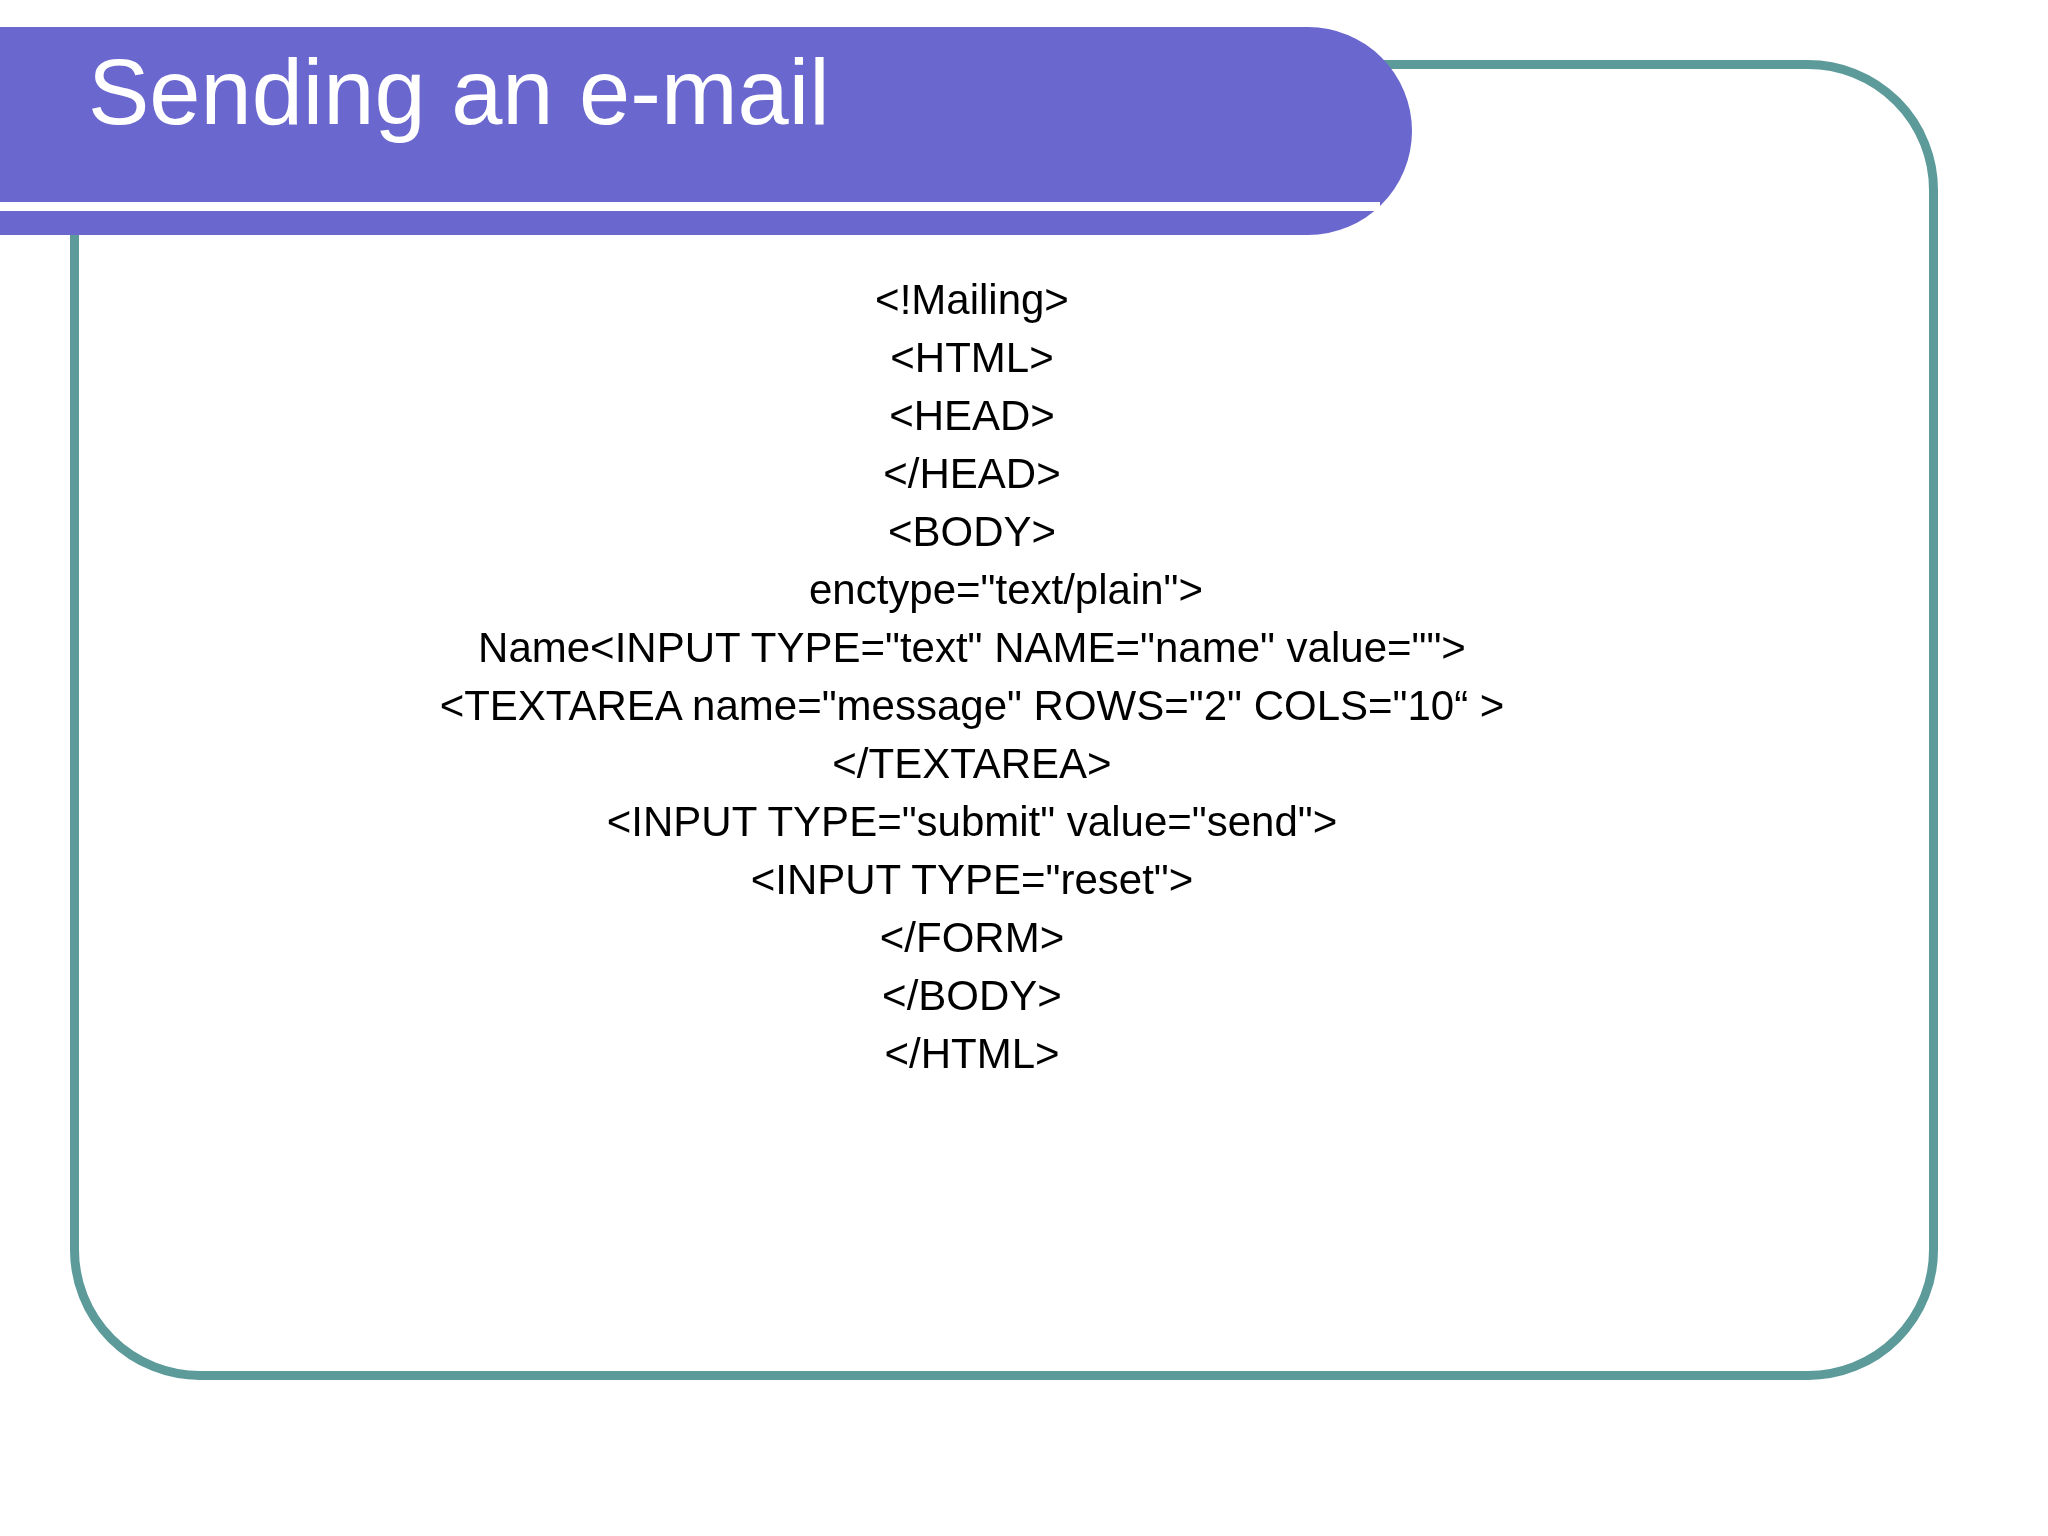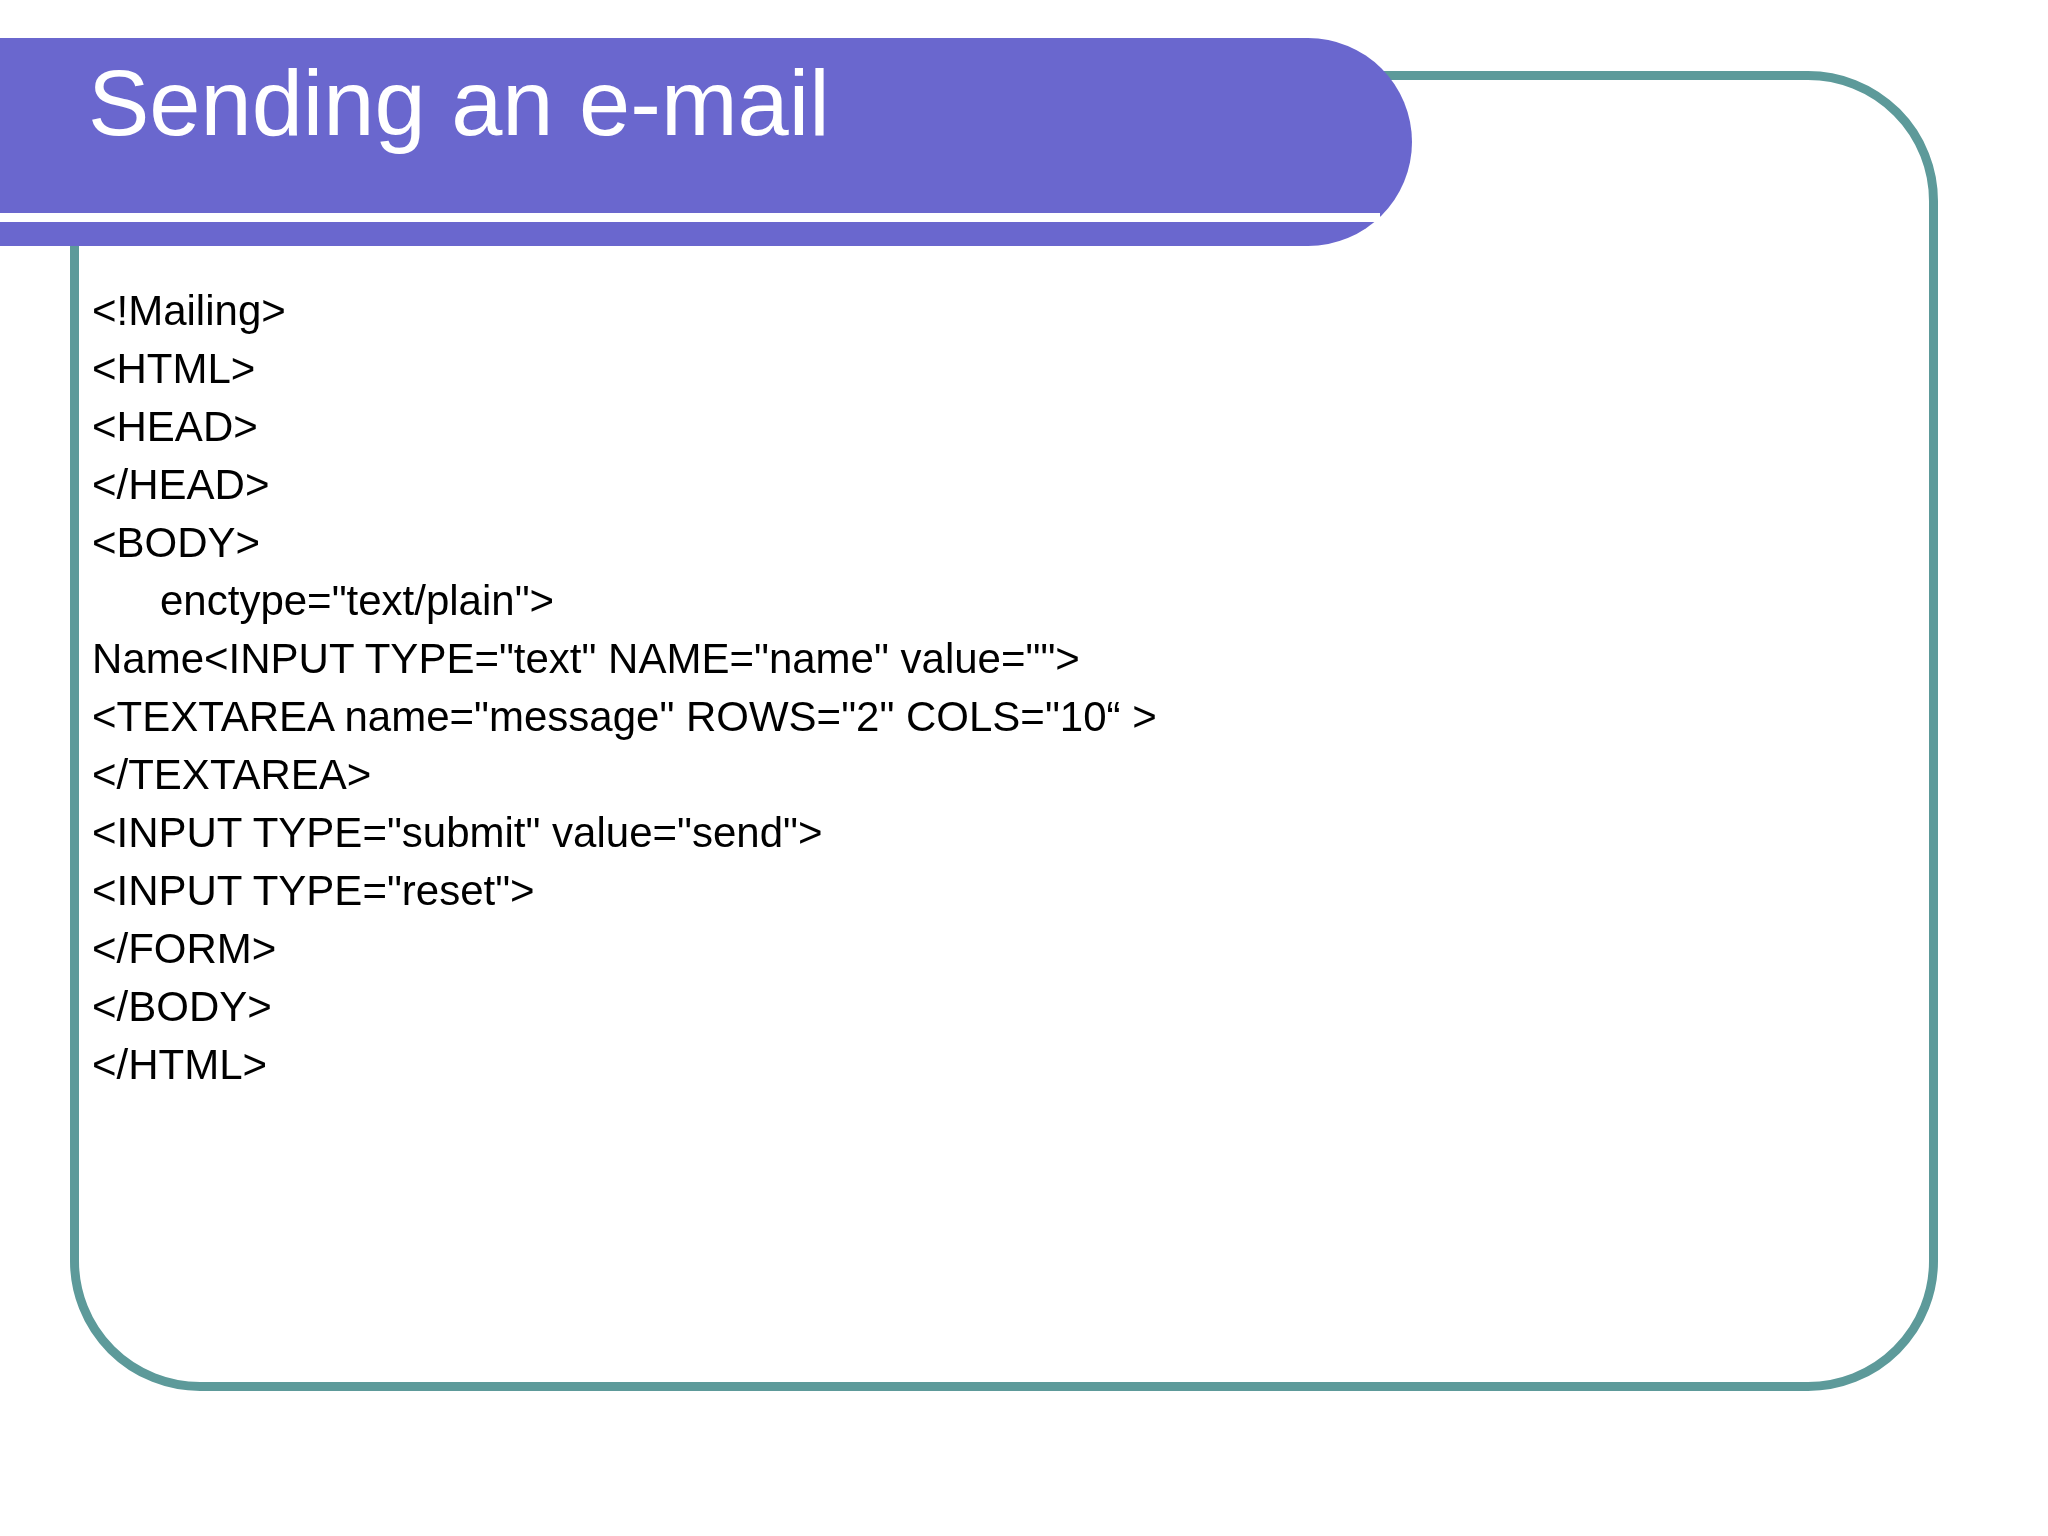--- a/index.html
+++ b/index.html
@@ -12,21 +12,20 @@
     height: 1536px;
     overflow: hidden;
     font-family: "Liberation Sans", sans-serif;
     position: relative;
   }
 
   #slide {
     position: absolute;
     inset: 0;
     background: #ffffff;
-    margin-top: 11px;
   }
 
   
   #content-frame {
     position: absolute;
     left: 70px;
     top: 60px;
     width: 1868px;
     height: 1320px;
     border: 9px solid #5d9a9a;
@@ -81,20 +80,21 @@
     z-index: 2;
     color: #000000;
     font-size: 42px;
     line-height: 50px;
   }
 
   .code-line {
     white-space: pre-wrap;
     margin: 0;
     padding: 0 0 8px 0;
+    text-align: center;
   }
 
   .code-line.indent {
     padding-left: 68px;
     padding-bottom: 8px;
   }
 </style>
 </head>
 <body>
 

